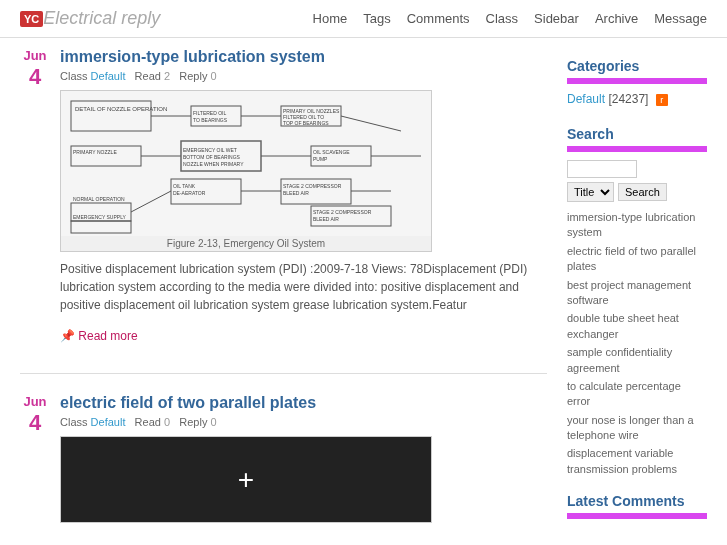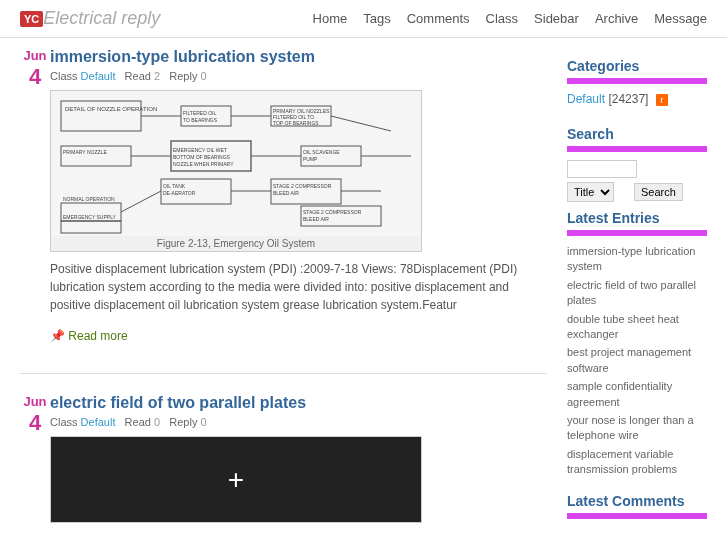--- a/index.html
+++ b/index.html
@@ -50,20 +50,21 @@
     }
     #sidebar {
       width: 140px;
       flex-shrink: 0;
       padding-top: 10px;
     }
 
     
     .post-entry {
       display: flex;
+      gap: 10px;
       margin-bottom: 30px;
     }
     .post-date {
       color: #cc3399;
       font-weight: bold;
       font-size: 15px;
       text-align: center;
       min-width: 30px;
       line-height: 1.2;
     }
@@ -104,21 +105,21 @@
       padding: 2px 4px;
       background: #f0f0f0;
     }
     .post-excerpt {
       font-size: 12px;
       color: #555;
       line-height: 1.5;
       margin-bottom: 14px;
     }
     .read-more {
-      color: #4d7c0f;
+      color: #be185d;
       font-size: 12px;
       text-decoration: none;
     }
 
     
     .post-image-dark {
       width: 370px;
       height: 85px;
       background: #222;
       display: flex;
@@ -169,21 +170,21 @@
       border-radius: 1px;
     }
 
     
     .search-box {
       margin-bottom: 8px;
     }
     .search-input-row {
       display: flex;
       align-items: center;
-      gap: 20px;
+      gap: 4px;
       margin-top: 4px;
     }
     .search-select {
       font-size: 11px;
       padding: 2px;
       border: 1px solid #ccc;
     }
     .search-text-input {
       border: 1px solid #ccc;
       padding: 2px 4px;
@@ -353,27 +354,27 @@
       </div>
       <div class="search-input-row">
         <select class="search-select">
           <option>Title</option>
         </select>
         <button class="search-button">Search</button>
       </div>
     </div>
 
     <div class="sidebar-section">
-      <div class="sidebar-title">Latest Entries</div>
       <ul class="latest-entries-list">
         <li><a href="#">immersion-type lubrication system</a></li>
         <li><a href="#">electric field of two parallel plates</a></li>
+        <li><a href="#">best project management software</a></li>
         <li><a href="#">double tube sheet heat exchanger</a></li>
-        <li><a href="#">best project management software</a></li>
         <li><a href="#">sample confidentiality agreement</a></li>
+        <li><a href="#">to calculate percentage error</a></li>
         <li><a href="#">your nose is longer than a telephone wire</a></li>
         <li><a href="#">displacement variable transmission problems</a></li>
       </ul>
     </div>
 
     <div class="sidebar-section">
       <div class="sidebar-title">Latest Comments</div>
     </div>
 
   </div>

